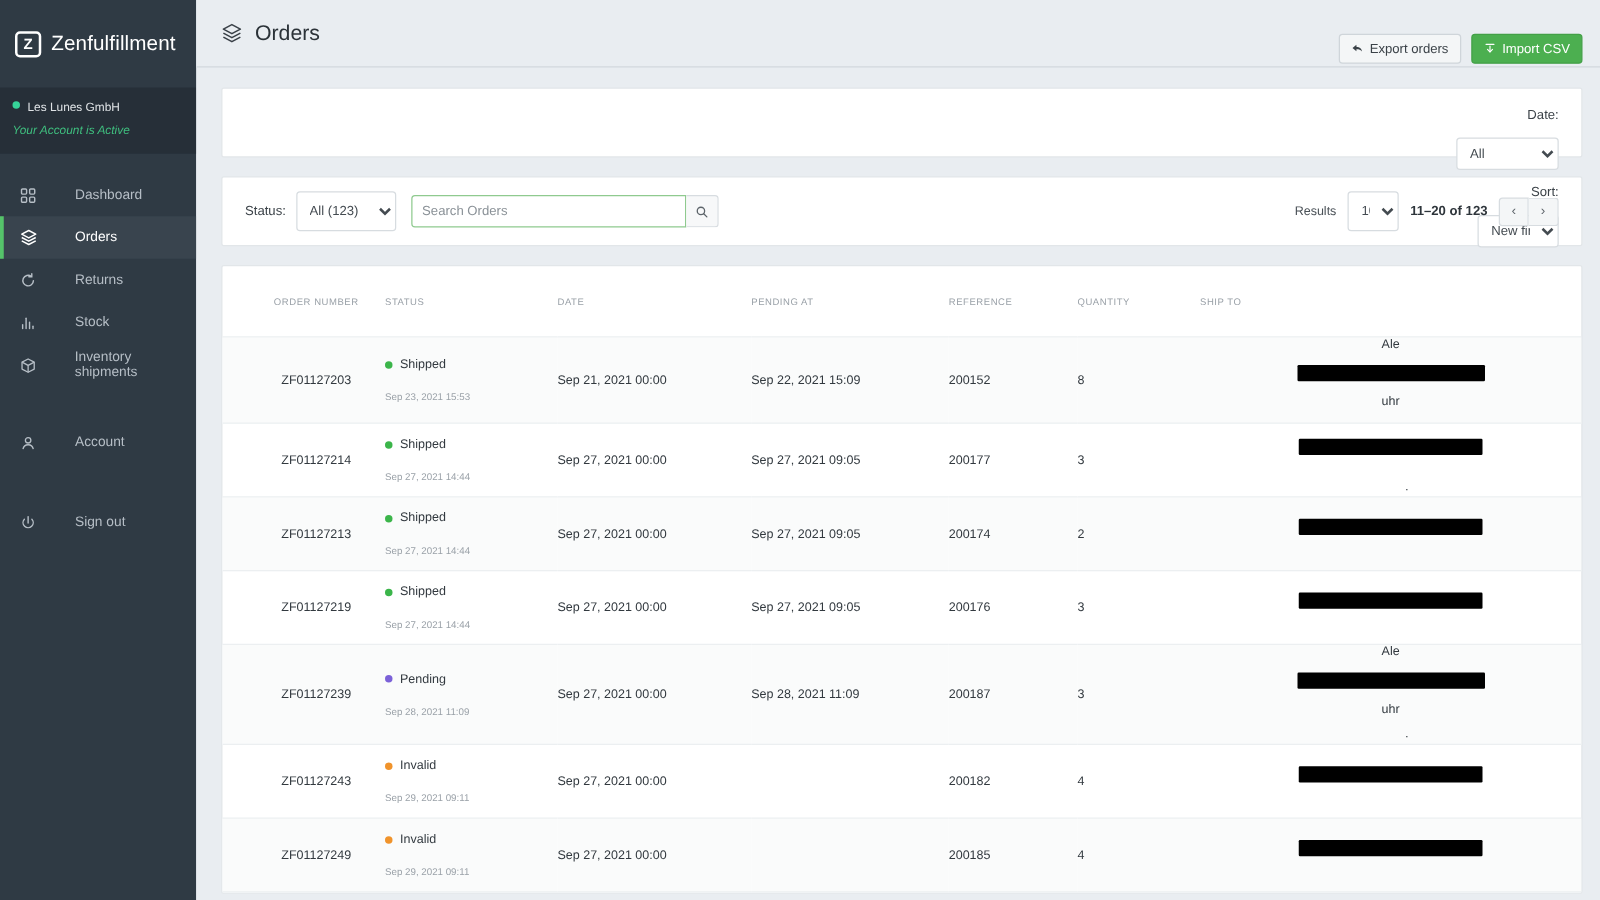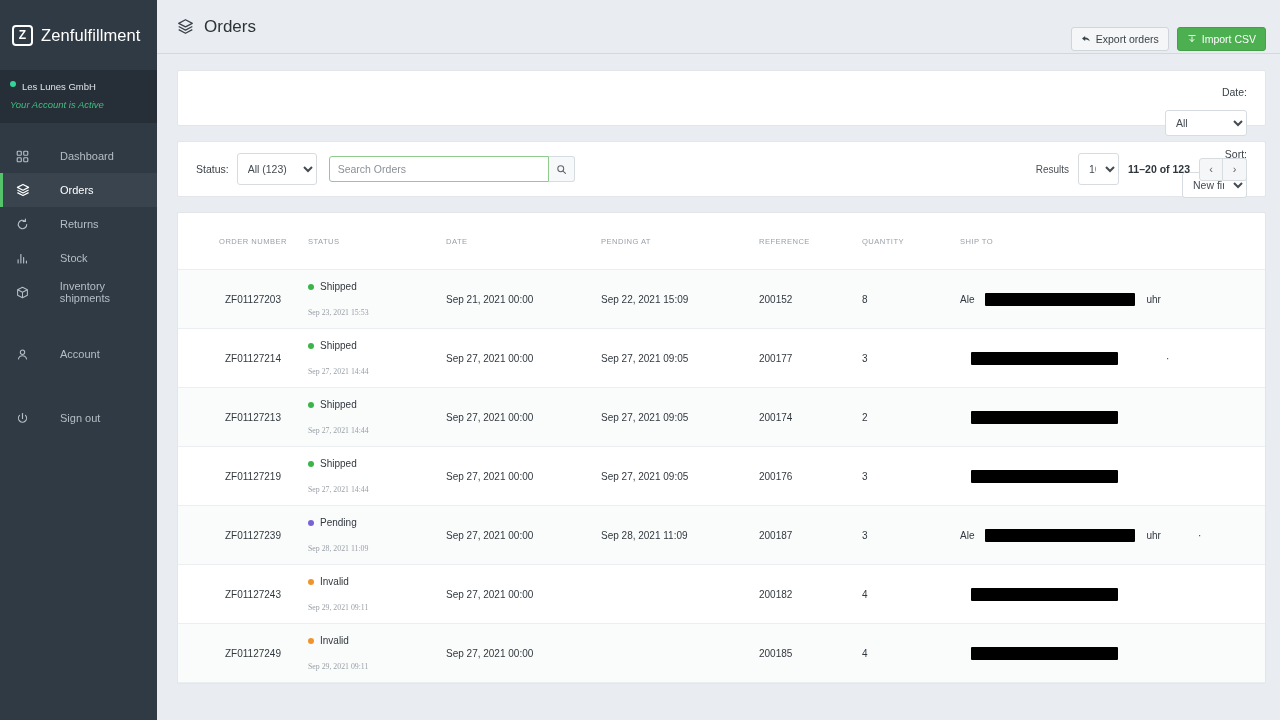--- a/index.html
+++ b/index.html
@@ -164,27 +164,27 @@
   .c1 { width: 130px; padding-left: 20px !important; text-align: center; }
   .c2 { width: 138px; }
   .c3 { width: 155px; }
   .c4 { width: 158px; }
   .c5 { width: 103px; }
   .c6 { width: 98px; }
   .c7 { width: auto; }
 
   .status-line { display: flex; align-items: center; gap: 6px; font-size: 10px; color: #32393f; }
   .status-dot { width: 6px; height: 6px; border-radius: 50%; }
-  .status-sub { font-size: 7.8px; color: #9aa1a8; margin-top: 16px; margin-left: 0; font-family: Liberation Serif, serif; }
+  .status-sub { font-size: 7.8px; color: #9aa1a8; margin-top: 16px; margin-left: 0; }
 
   .redact {
     display: inline-block; background: #000000; height: 13px;
     vertical-align: middle; border-radius: 1px;
   }
-  .ship { display: flex; align-items: center; gap: 11px; white-space: nowrap; overflow: hidden; }
+  .ship { display: flex; align-items: center; gap: 11px; white-space: nowrap; overflow: hidden; flex-direction: column; }
   .ship-pre, .ship-post { font-size: 10px; color: #32393f; }
   .ship-extra { margin-left: 26px; font-size: 10px; color: #32393f; }
 
   svg { display: block; }
 </style>
 </head>
 <body>
 
 <div class="app">
 

